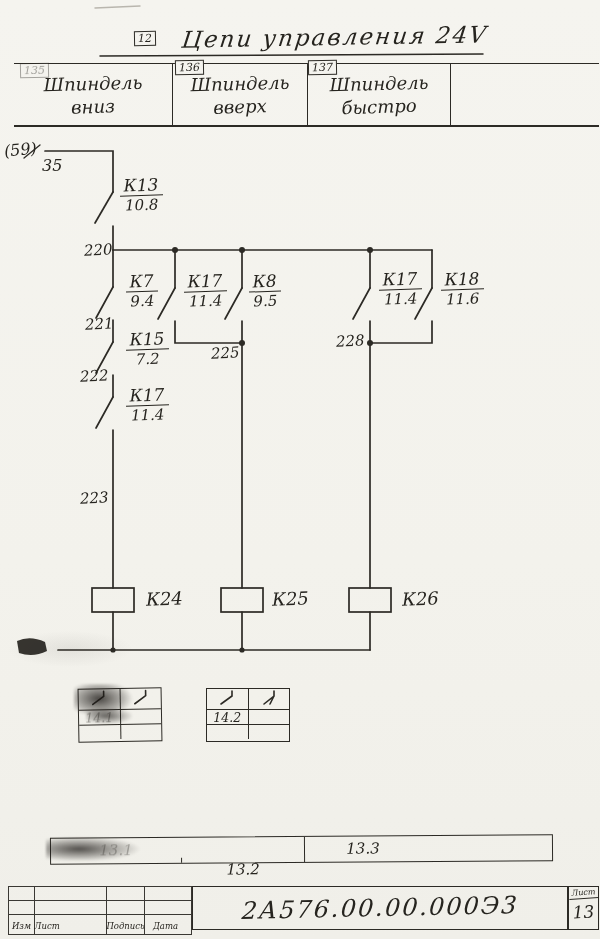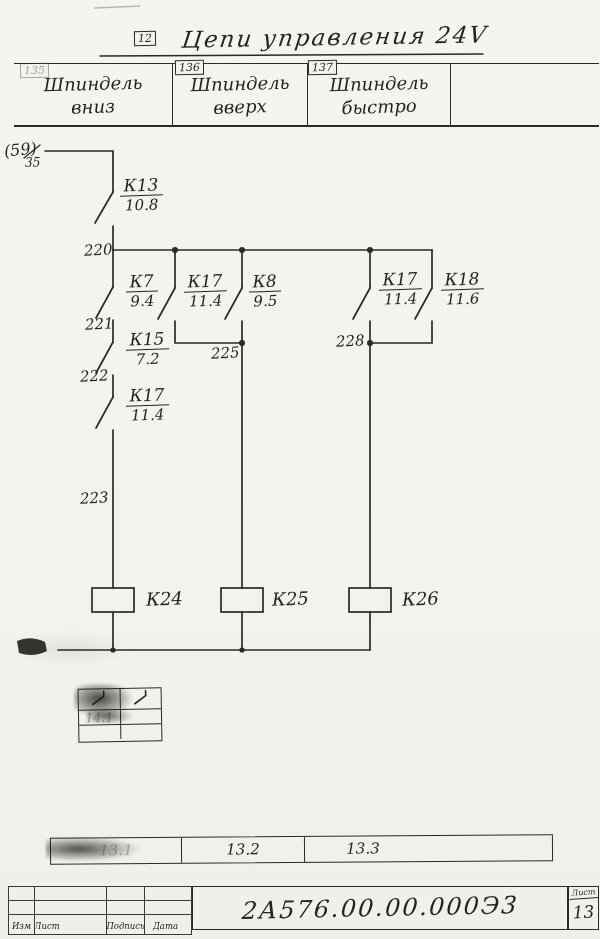--- a/index.html
+++ b/index.html
@@ -134,21 +134,21 @@
       <div class="l1">Шпиндель</div>
       <div class="l2">быстро</div>
     </div>
     <div class="hcell" style="width:149px;"></div>
   </div>
   <div class="tag faint" style="left:20px;top:63px;border-width:1.3px;">135</div>
   <div class="tag" style="left:175px;top:60px;">136</div>
   <div class="tag" style="left:308px;top:60px;">137</div>
 
   <div class="abs hand" style="left:4px;top:140px;font-size:16px;transform:rotate(-6deg);">(59)</div>
-  <div class="abs hand" style="left:25px;top:156px;font-size:12px;">35</div>
+  <div class="abs hand" style="left:42px;top:156px;font-size:16px;">35</div>
 
   <div class="kref" style="left:120px;top:176px;">
     <span class="nm">К13</span>
     <span class="rf">10.8</span>
   </div>
   <div class="kref" style="left:126px;top:272px;">
     <span class="nm">К7</span>
     <span class="rf">9.4</span>
   </div>
   <div class="kref" style="left:184px;top:272px;">
@@ -202,29 +202,51 @@
     </div>
     <div class="r r2">
       <div class="c faint">14.1</div>
       <div class="c"></div>
     </div>
     <div class="r r3">
       <div class="c"></div>
       <div class="c"></div>
     </div>
   </div>
+  <div class="ctable" style="left:206px;top:688px;">
+    <div class="r r1">
+      <div class="c">
+        <svg width="26" height="17">
+            <path d="M18,2 L18,7 L7,15" stroke="#2c2a25" stroke-width="1.6" fill="none" stroke-linecap="round"></path>
+          </svg>
+      </div>
+      <div class="c">
+        <svg width="26" height="17">
+            <path d="M18,2 L18,7 L8,15 M18,7 L14,15" stroke="#2c2a25" stroke-width="1.6" fill="none" stroke-linecap="round"></path>
+          </svg>
+      </div>
+    </div>
+    <div class="r r2">
+      <div class="c">14.2</div>
+      <div class="c"></div>
+    </div>
+    <div class="r r3">
+      <div class="c"></div>
+      <div class="c"></div>
+    </div>
+  </div>
 
   <div class="smudge" style="left:74px;top:684px;width:72px;height:42px;filter:blur(1px);
        background:radial-gradient(ellipse 60% 55% at 35% 35%, rgba(28,25,22,.8), rgba(28,25,22,.28) 55%, transparent 78%);"></div>
   <div class="smudge" style="left:86px;top:708px;width:46px;height:16px;filter:blur(.8px);
        background:radial-gradient(ellipse at 45% 50%, rgba(28,25,22,.65), transparent 75%);"></div>
 
   <div class="strip">
     <div class="sc faint2" style="width:130px;">13.1</div>
-    <div class="sc" style="width:123px;">13.2</div>
+    <div class="sc" style="width:123px;margin-top:20px;">13.2</div>
     <div class="sc" style="width:117px;">13.3</div>
   </div>
   <div class="smudge" style="left:46px;top:836px;width:110px;height:26px;filter:blur(.8px);
        background:radial-gradient(ellipse 70% 60% at 30% 50%, rgba(30,27,24,.75), rgba(30,27,24,.2) 60%, transparent 80%);"></div>
 
   <div class="tblock">
     <div class="lgrid">
       <div class="col" style="width:25px;">Изм</div>
       <div class="col" style="width:25px;">Лист</div>
       <div class="col" style="width:38px;margin-left:47px;">Подпись</div>

